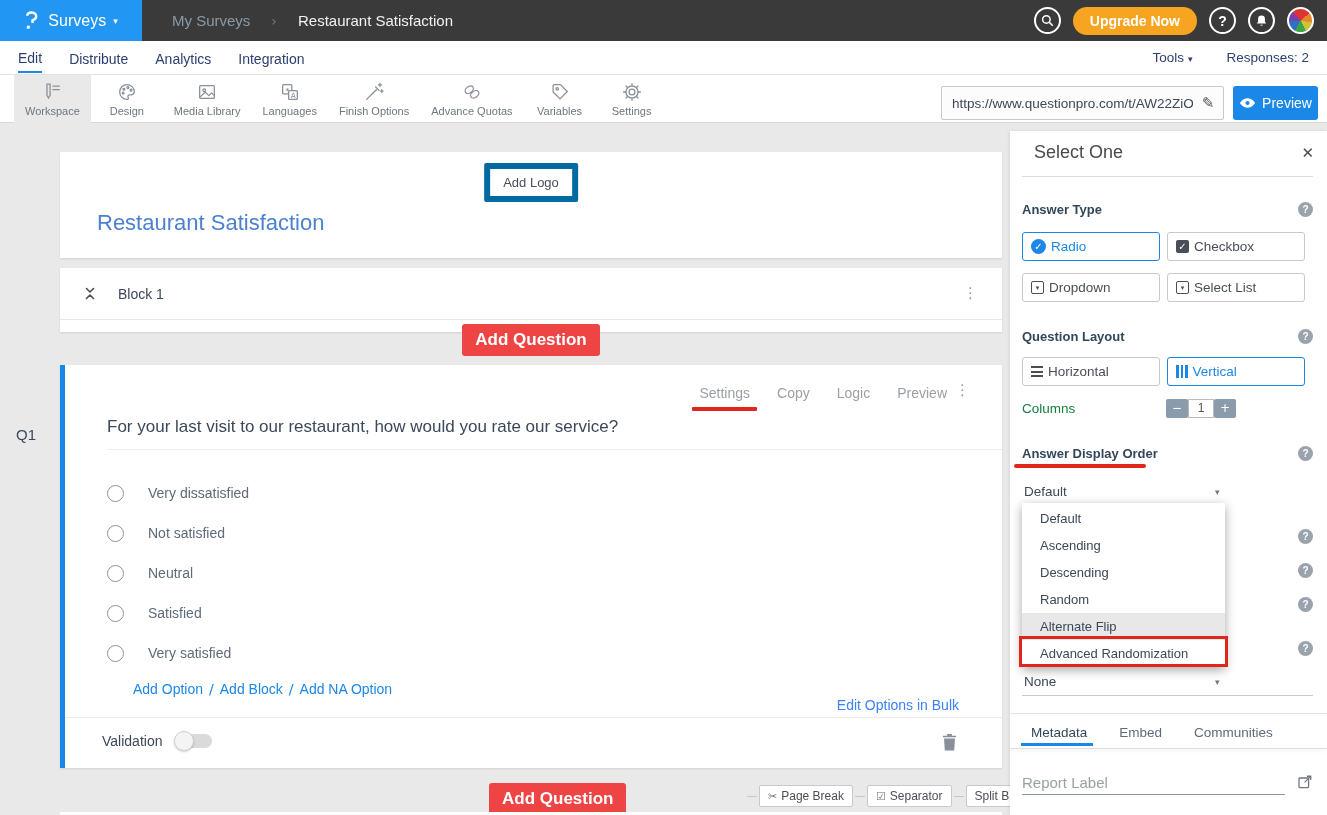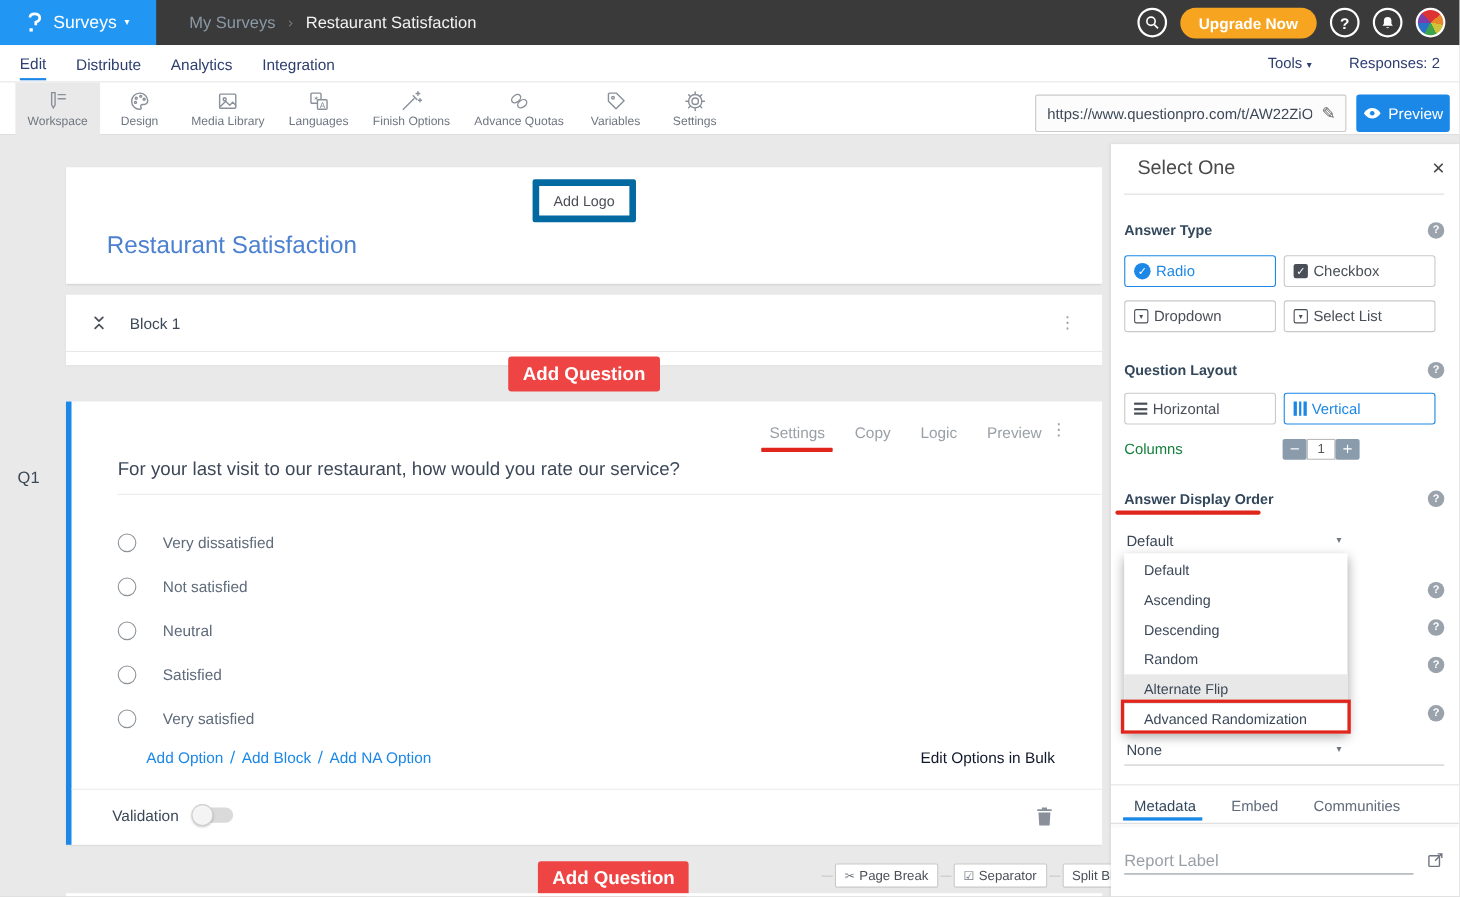--- a/index.html
+++ b/index.html
@@ -4,21 +4,21 @@
 <style>
   * { margin:0; padding:0; box-sizing:border-box; }
   body { font-family:"Liberation Sans",sans-serif; background:#cfcfcf; }
   #app { position:relative; width:1327px; height:815px; background:#e9e9e9; overflow:hidden; font-family:"Liberation Sans",sans-serif; }
   .glyph { font-family:"DejaVu Sans",sans-serif; }
 
   
   .topbar { position:absolute; top:0; left:0; width:1327px; height:41px; background:#3a3a3a; display:flex; align-items:center; }
   .logo { width:142px; height:41px; background:#2196f3; color:#fff; display:flex; align-items:center; justify-content:center; gap:9px; font-size:16px; cursor:pointer; }
   .logo .caret { font-size:9px; margin-left:-2px; }
-  .crumbs { margin-left:30px; display:flex; align-items:center; gap:11px; font-size:15px; }
+  .crumbs { margin-left:30px; display:flex; align-items:center; gap:21px; font-size:15px; }
   .crumb-parent { color:#8b9aa7; cursor:pointer; }
   .crumb-sep { color:#6f7a82; font-size:14px; }
   .crumb-current { color:#f2f2f2; }
   .top-right { margin-left:auto; display:flex; align-items:center; gap:12px; padding-right:13px; }
   .circle-btn { width:27px; height:27px; border:2px solid #fff; border-radius:50%; display:flex; align-items:center; justify-content:center; color:#fff; font-weight:bold; font-size:14px; cursor:pointer; flex:0 0 auto; }
   .upgrade { height:28px; padding:0 17px; background:#f7a521; color:#fff; font-weight:bold; font-size:14px; border:none; border-radius:14px; cursor:pointer; }
   .avatar { width:27px; height:27px; border:2px solid #fff; border-radius:50%; background:conic-gradient(#d33 0 14%, #e8862a 14% 28%, #cfc23a 28% 42%, #3da44a 42% 58%, #2a72c8 58% 74%, #7a3fa8 74% 88%, #d33 88% 100%); cursor:pointer; }
 
   
   .navbar { position:absolute; top:41px; left:0; width:1327px; height:34px; background:#fff; border-bottom:1px solid #e2e2e2; display:flex; align-items:center; padding:0 18px; }
@@ -60,21 +60,21 @@
   .q-tab .ann-underline { position:absolute; left:-7px; right:-7px; bottom:-10px; height:4px; background:#e0261c; border-radius:1px; }
   .q-kebab { position:absolute; right:32px; top:18px; }
   .q-text { position:absolute; left:42px; top:52px; font-size:17px; color:#3c4858; cursor:text; }
   .q-divider { position:absolute; left:42px; right:0; top:84px; border-top:1px solid #ececec; }
   .q-options { position:absolute; left:42px; top:108px; }
   .q-opt { height:40px; display:flex; align-items:center; gap:24px; cursor:pointer; }
   .radio { width:17px; height:17px; border:1px solid #8b9299; border-radius:50%; background:#fff; flex:0 0 auto; }
   .q-opt-label { font-size:14px; color:#5f6b7a; }
   .add-links { position:absolute; left:68px; top:316px; font-size:14px; color:#1b87e6; display:flex; gap:6px; }
   .add-links span { cursor:pointer; }
-  .bulk-link { position:absolute; right:43px; top:316px; font-size:14px; color:#0f172a; cursor:pointer;margin-left:40px; }
+  .bulk-link { position:absolute; right:43px; top:332px; font-size:14px; color:#3b82f6; cursor:pointer;margin-left:40px; }
   .v-divider { position:absolute; left:0; right:0; top:352px; border-top:1px solid #ececec; }
   .validation-row { position:absolute; left:37px; top:368px; display:flex; align-items:center; gap:14px; }
   .validation-label { font-size:14px; color:#3c4858; }
   .toggle { position:relative; width:36px; height:14px; background:#dadada; border-radius:7px; cursor:pointer; }
   .toggle .knob { position:absolute; left:-2px; top:-3px; width:20px; height:20px; border-radius:50%; background:#f4f4f4; border:1px solid #d0d0d0; box-shadow:0 1px 2px rgba(0,0,0,.2); }
   .trash { position:absolute; right:45px; top:368px; cursor:pointer; }
 
   
   .addq-bottom { position:absolute; left:489px; top:783px; }
   .foot-actions { position:absolute; left:745px; top:785px; display:flex; align-items:center; }

